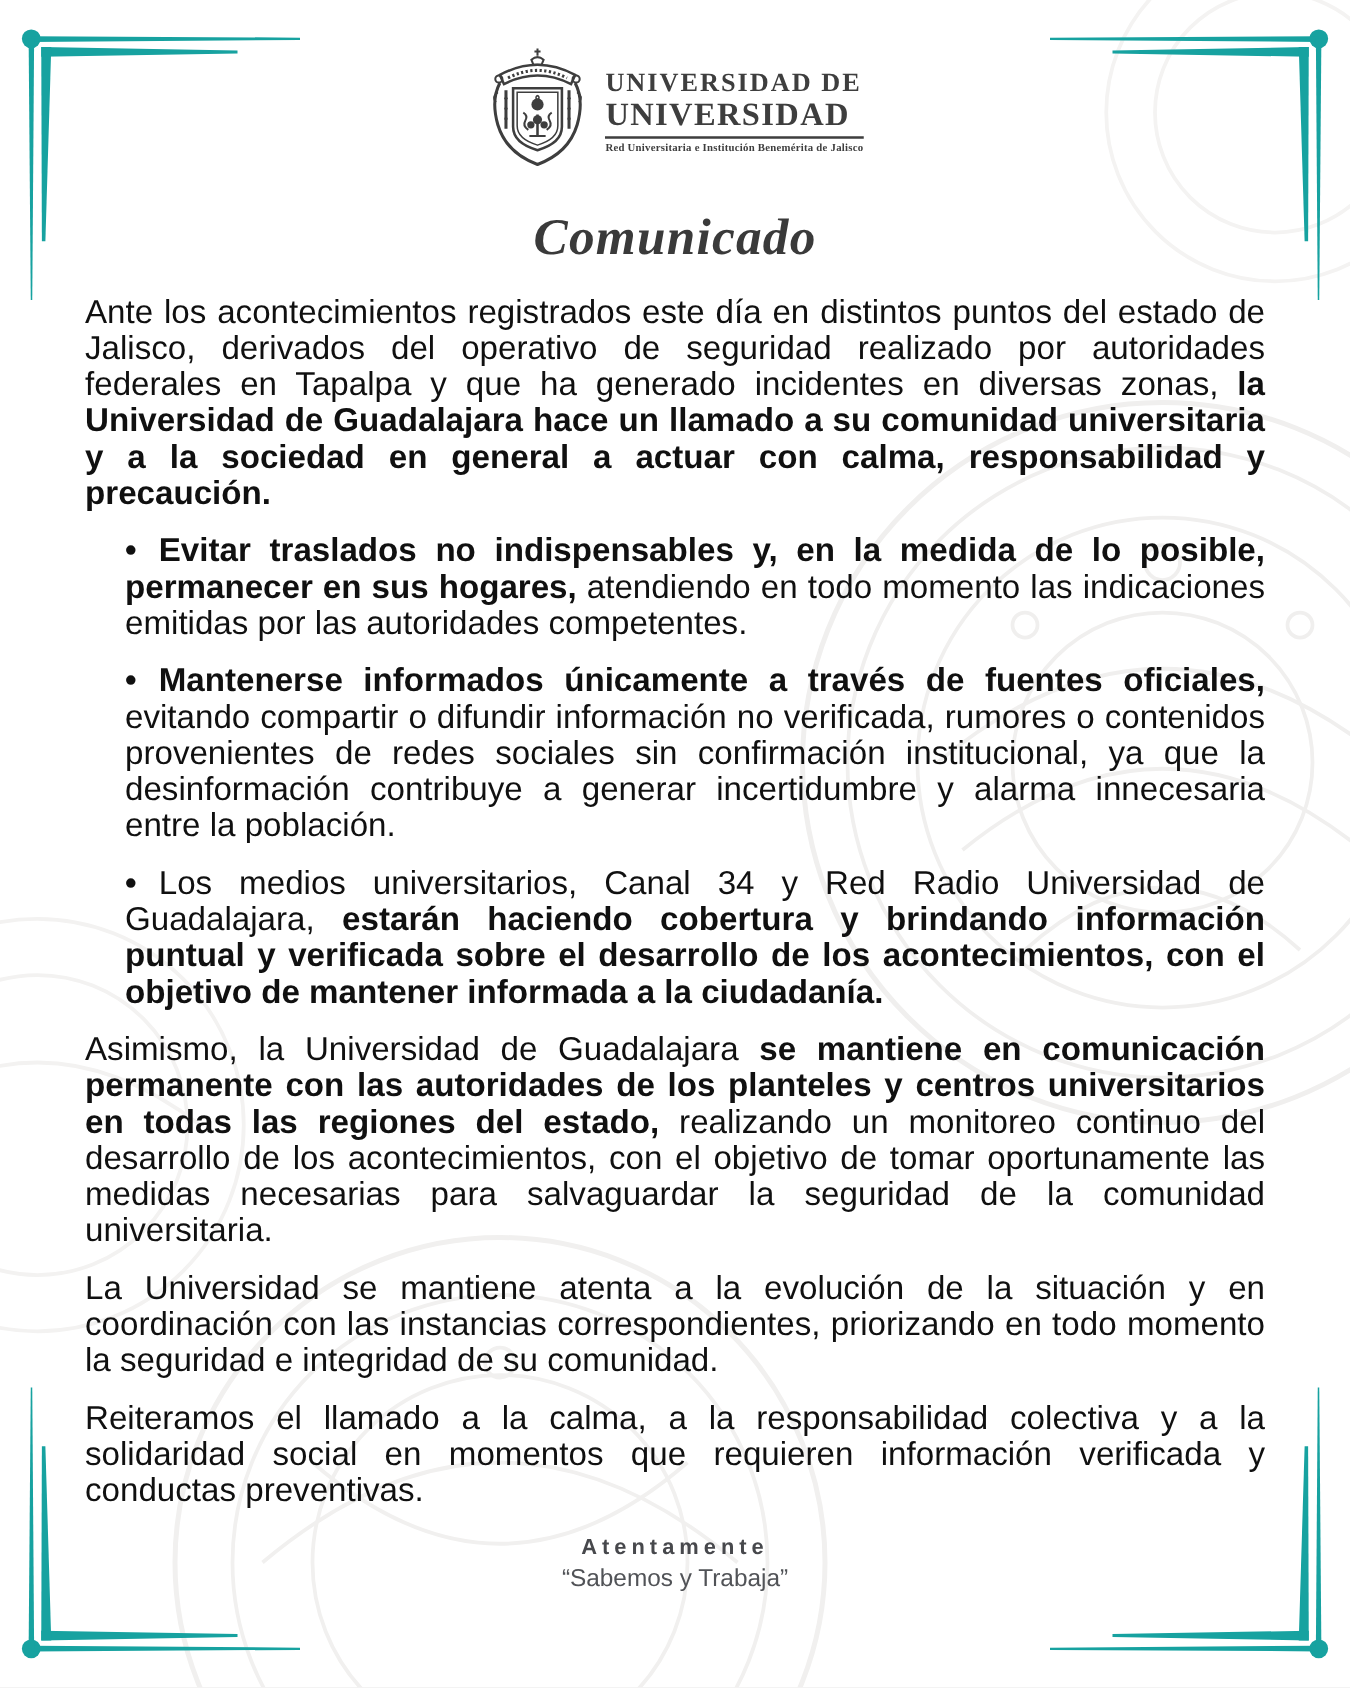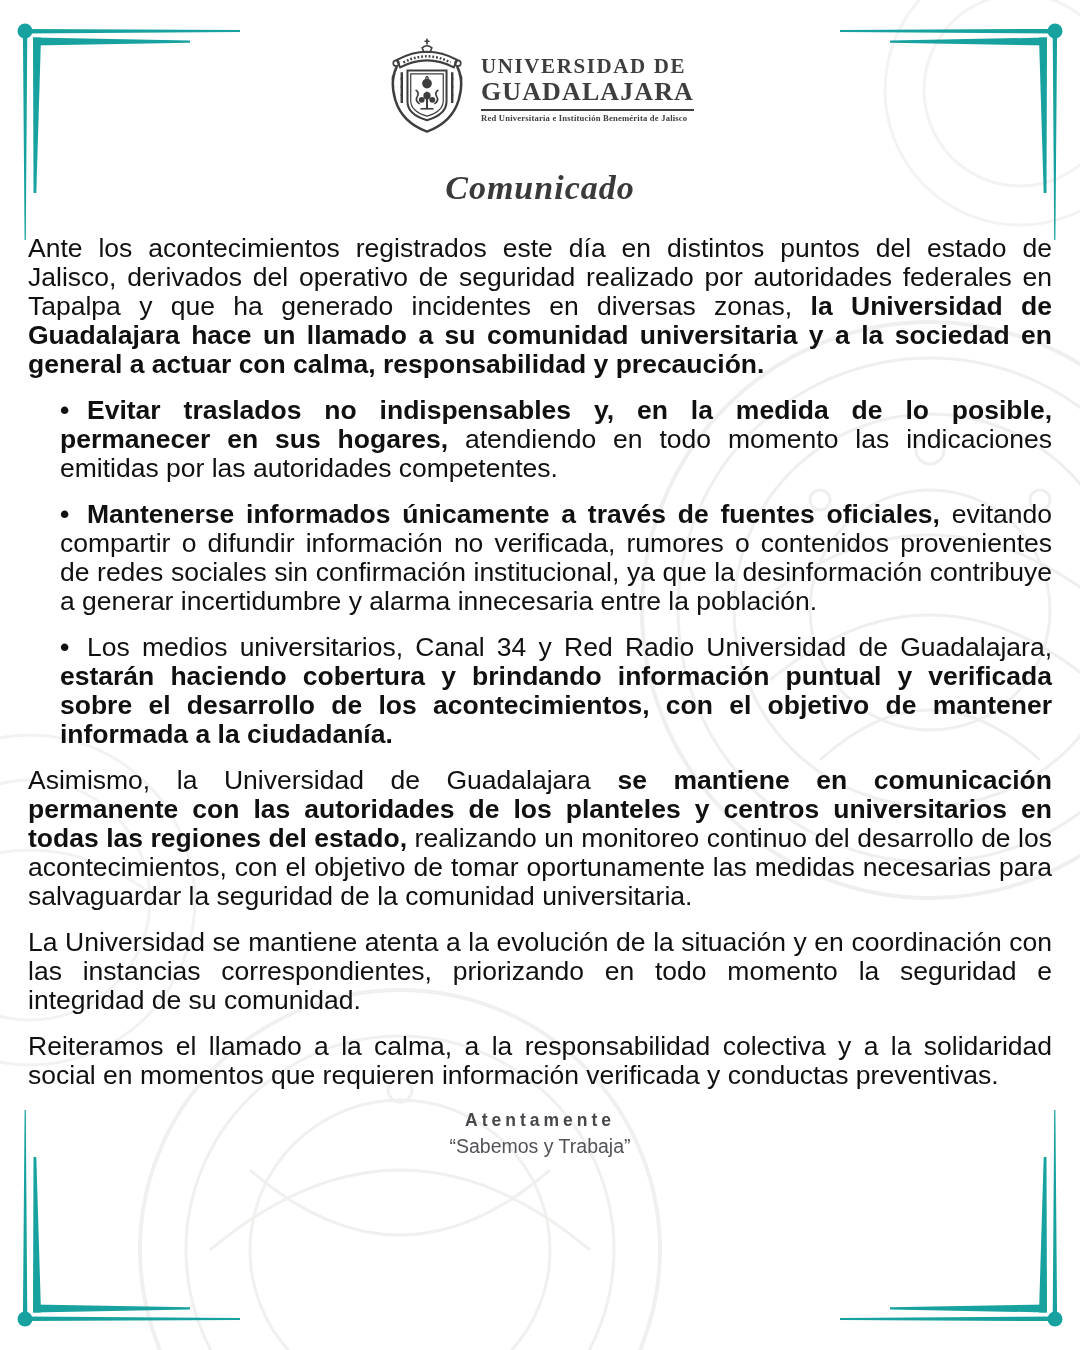--- a/index.html
+++ b/index.html
@@ -31,24 +31,24 @@
   .logo-line1{font-size:21px;font-weight:bold;letter-spacing:1.6px;line-height:24px;}
   .logo-line2{font-size:26px;font-weight:bold;letter-spacing:1.1px;line-height:28px;}
   .logo-rule{height:2px;background:#3e3e3e;margin:3px 0 2px;}
   .logo-tagline{font-size:8.6px;font-weight:bold;letter-spacing:0.2px;white-space:nowrap;}
   
   .doc-title{
     position:relative;z-index:1;
     margin:27px 0 0;text-align:center;
     font-family:"Liberation Serif",serif;
     font-style:italic;font-weight:bold;
-    font-size:34px;line-height:46px;color:#3a3a3a;letter-spacing:1px;
+    font-size:41px;line-height:46px;color:#3a3a3a;letter-spacing:1px;
   }
   
-  .body-content{position:relative;z-index:1;margin:23px 28px 0;}
+  .body-content{position:relative;z-index:1;margin:23px 68px 0;}
   .para{
     margin:0 0 17px;
     font-size:26.5px;line-height:29px;
     text-align:justify;color:#101010;
   }
   .para.bullet{margin-left:32px;}
   .bullet-glyph{display:inline-block;width:27px;font-weight:bold;}
   .b{font-weight:bold;}
   
   .footer{position:relative;z-index:1;margin-top:16px;text-align:center;color:#515357;}
@@ -170,21 +170,21 @@
           <circle cx="43.5" cy="76" r="3.6" fill="currentColor" stroke="none"></circle>
           <circle cx="56.5" cy="76" r="3.6" fill="currentColor" stroke="none"></circle>
           <path d="M42 87 H58" stroke-width="2"></path>
 
           <path d="M36 64 q5 3 2 8 q-3 5 3 9" stroke-width="2"></path>
           <path d="M64 64 q-5 3 -2 8 q3 5 -3 9" stroke-width="2"></path>
         </svg>
       </span>
       <span class="logo-text">
         <span class="logo-line1">UNIVERSIDAD DE</span>
-        <span class="logo-line2">GUADALAJARA</span>
+        <span class="logo-line2">UNIVERSIDAD</span>
         <span class="logo-rule"></span>
         <span class="logo-tagline">Red Universitaria e Institución Benemérita de Jalisco</span>
       </span>
     </div>
   </header>
 
   <h1 class="doc-title">Comunicado</h1>
 
   <main class="body-content">
       <p class="para"><span>Ante los acontecimientos registrados este día en distintos puntos del estado de Jalisco, derivados del operativo de seguridad realizado por autoridades federales en Tapalpa y que ha generado incidentes en diversas zonas, </span><span class="b">la Universidad de Guadalajara hace un llamado a su comunidad universitaria y a la sociedad en general a actuar con calma, responsabilidad y precaución.</span></p>

